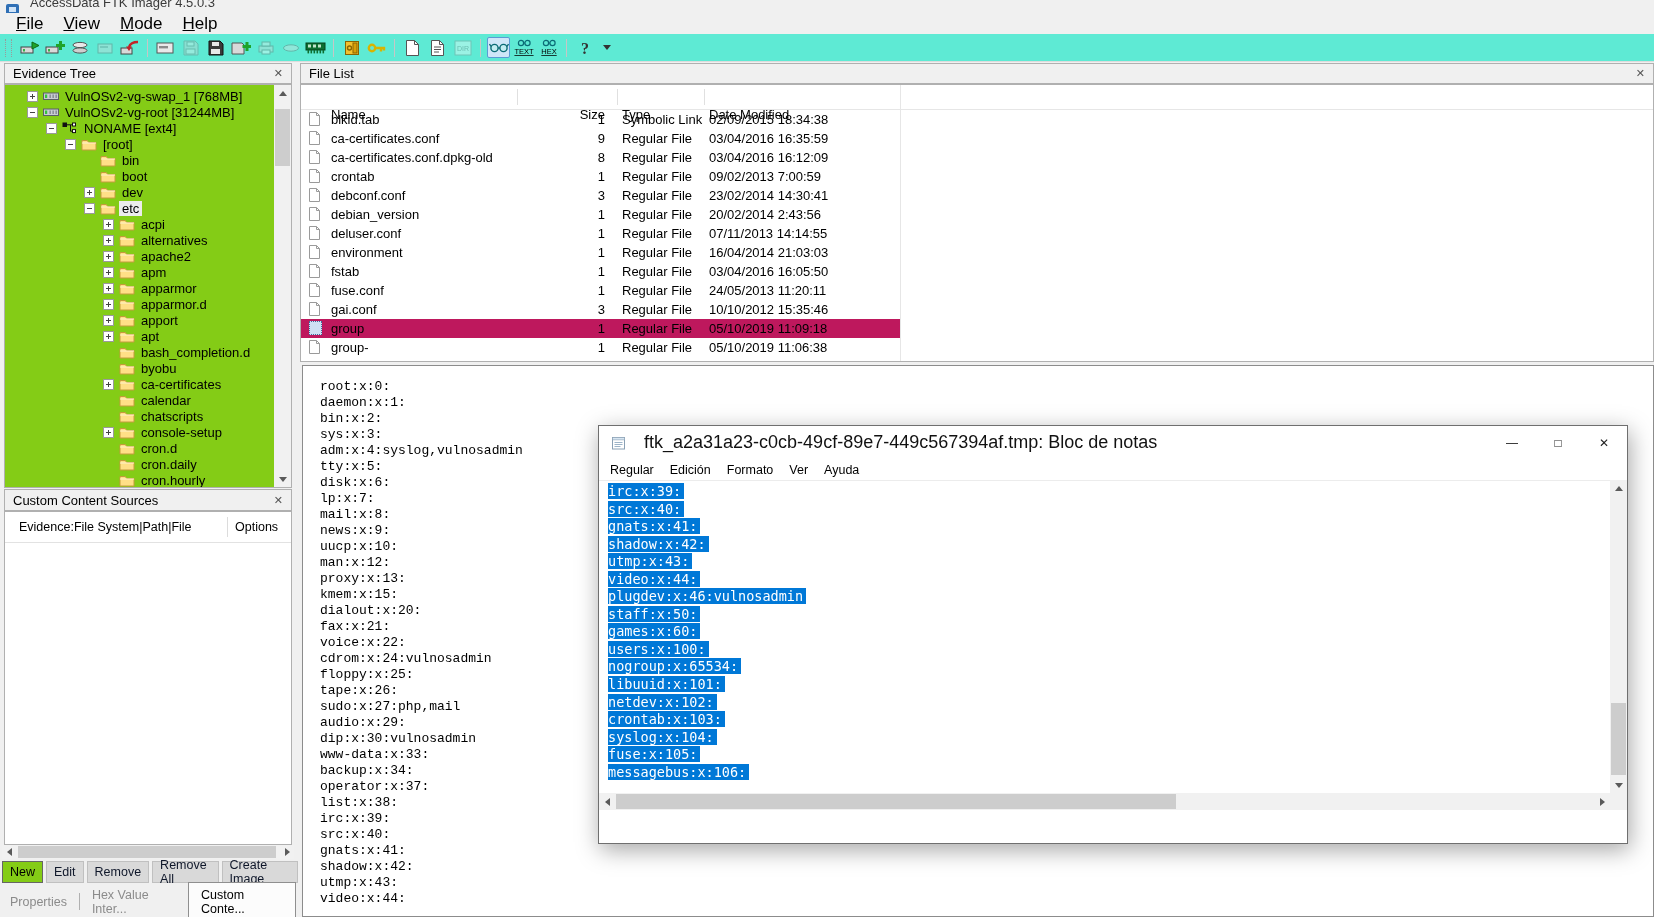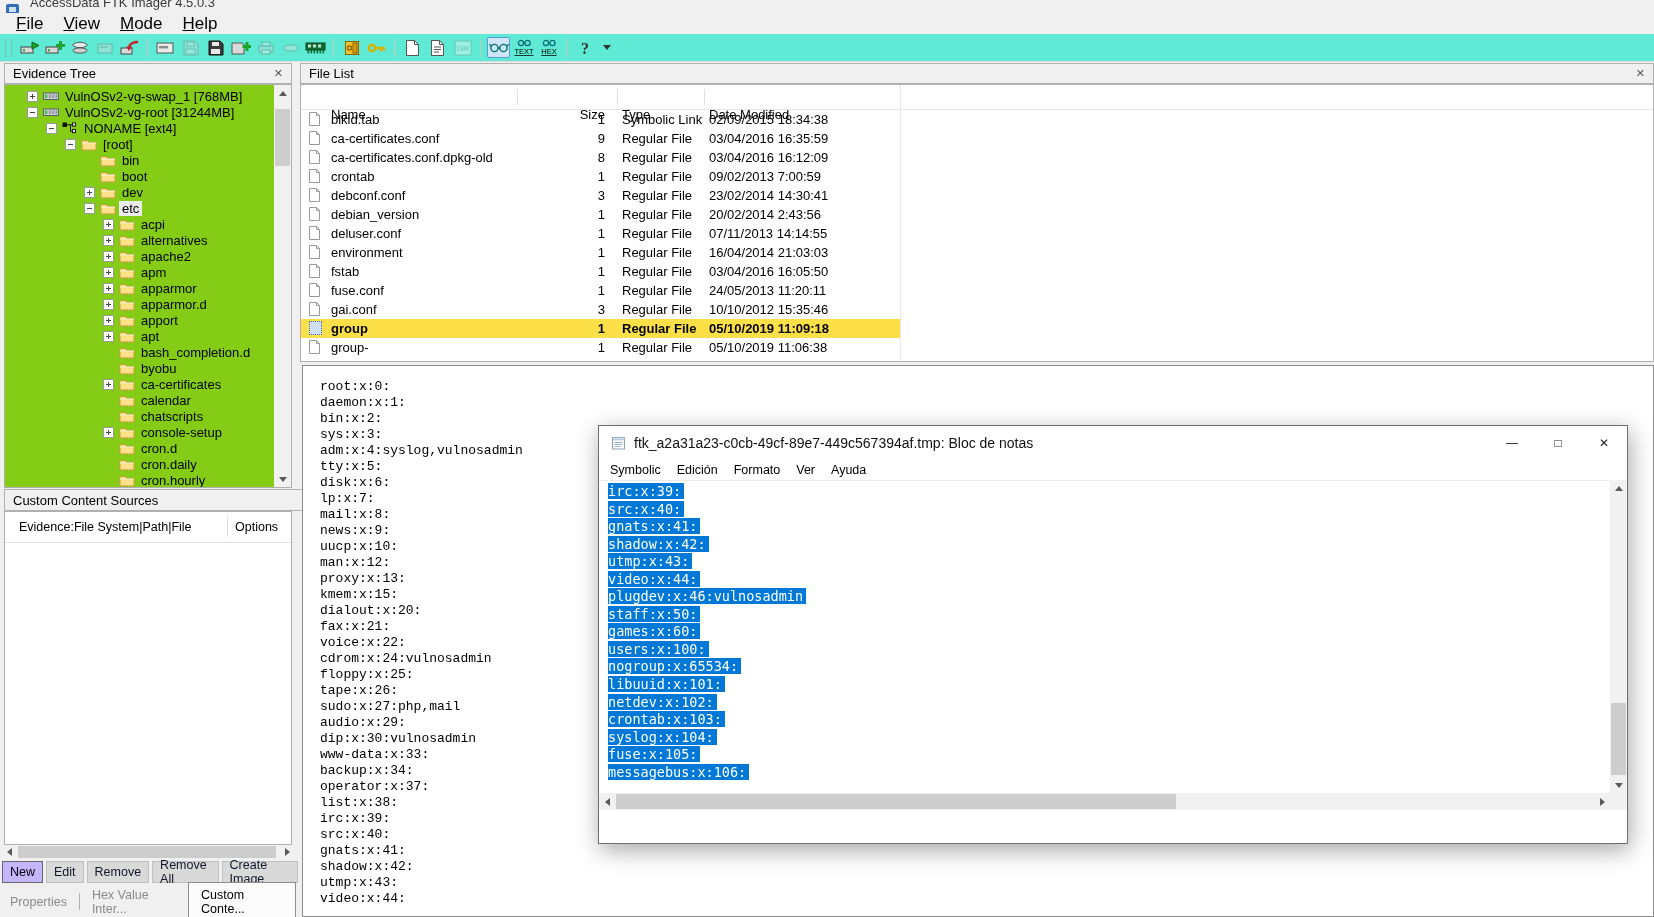--- a/index.html
+++ b/index.html
@@ -47,54 +47,54 @@
   .titem.sel .lbl{background:#ececec;}
   .vscroll{position:absolute;right:0;top:0;bottom:0;width:17px;background:#f1f1f1;}
   .sbtn{position:absolute;left:0;width:17px;height:16px;display:flex;align-items:center;justify-content:center;}
   .thumbv{position:absolute;left:1px;width:15px;background:#cdcdcd;}
   .tu{width:0;height:0;border-left:4px solid transparent;border-right:4px solid transparent;border-bottom:5px solid #5a5a5a;}
   .td{width:0;height:0;border-left:4px solid transparent;border-right:4px solid transparent;border-top:5px solid #5a5a5a;}
   .tl{width:0;height:0;border-top:4px solid transparent;border-bottom:4px solid transparent;border-right:5px solid #5a5a5a;}
   .tr{width:0;height:0;border-top:4px solid transparent;border-bottom:4px solid transparent;border-left:5px solid #5a5a5a;}
 
   
-  #ccs-head{left:4px;top:489px;width:324px;height:22px;}
+  #ccs-head{left:4px;top:489px;width:288px;height:22px;}
   #ccs-body{position:absolute;left:4px;top:511px;width:288px;height:334px;background:#fff;
             border:1px solid #b0b0b0;box-sizing:border-box;font-size:12.5px;}
   .ccs-cols{position:relative;height:30px;border-bottom:1px solid #e2e2e2;display:flex;align-items:center;}
   .ccs-col1{padding-left:14px;}
   .ccs-col2{position:absolute;left:230px;}
   .ccs-div{position:absolute;left:222px;top:5px;bottom:5px;width:1px;background:#dcdcdc;}
   #ccs-hscroll{position:absolute;left:2px;top:845px;width:292px;height:14px;background:#f1f1f1;}
   #ccs-hscroll .sbtn{height:14px;width:14px;top:0;}
   .thumbh{position:absolute;top:1px;height:12px;background:#cdcdcd;}
   #ccs-buttons{position:absolute;left:0;top:859px;width:296px;height:25px;display:flex;align-items:center;
                padding-left:2px;gap:3px;}
-  .btn{height:22px;padding:0 7px;font-size:12.5px;display:flex;align-items:center;background:#c4b5fd;
+  .btn{height:22px;padding:0 7px;font-size:12.5px;display:flex;align-items:center;background:#84cc16;
        border:1px solid #666;box-sizing:border-box;}
   .btn.dis{background:#d9d9d9;border-color:#c0c0c0;color:#0f172a;}
   #bottom-tabs{position:absolute;left:0;top:886px;width:296px;height:31px;display:flex;align-items:center;font-size:12.5px;}
   .btab{color:#8b8b8b;padding:5px 10px;}
   .btab-div{width:1px;height:17px;background:#b0b0b0;margin:0 2px;}
   .btab.active{color:#000;background:#fcfcfc;border:1px solid #8f8f8f;padding:5px 12px;}
 
   
   #flist-head{left:300px;top:63px;width:1354px;height:21px;}
   #flist-body{position:absolute;left:300px;top:84px;width:1354px;height:278px;background:#fff;
               border:1px solid #b0b0b0;box-sizing:border-box;overflow:hidden;}
   .fcols{position:relative;height:24px;font-size:13px;border-bottom:1px solid #e6e6e6;}
   .fc{position:absolute;top:22px;}
   .c-name{left:30px;}
   .c-size{left:222px;width:82px;text-align:right;}
   .c-type{left:321px;}
   .c-date{left:408px;}
   .fcol-div{position:absolute;top:4px;bottom:4px;width:1px;background:#e0e0e0;}
   .body-div{position:absolute;left:599px;top:0;bottom:0;width:1px;background:#e6e6e6;}
   .frow{position:relative;height:19px;font-size:13px;}
-  .frow.sel{background:#fde047;width:599px;font-weight:bold;}
+  .frow.sel{background:#be185d;width:599px;}
   .fcell{position:absolute;top:2px;white-space:nowrap;}
   .fico{position:absolute;left:8px;top:2px;width:13px;height:14px;}
   .fname{left:30px;}
   .fsize{left:222px;width:82px;text-align:right;}
   .ftype{left:321px;}
   .fdate{left:408px;}
   .sel-sq{display:none;width:11px;height:12px;border:1px dotted #41699c;background:#cfe0f3;}
   .frow.sel .sel-sq{display:inline-block;}
   .frow .sv-page{display:block;}
 
@@ -102,21 +102,21 @@
   #viewer{position:absolute;left:302px;top:365px;width:1352px;height:552px;background:#fff;
           border:1px solid #8c8c8c;box-sizing:border-box;overflow:hidden;}
   .vlines{padding:13px 0 0 17px;font-family:"Liberation Mono",monospace;font-size:13px;}
   .vline{height:16px;line-height:16px;white-space:pre;}
 
   
   #notepad{position:absolute;left:598px;top:425px;width:1030px;height:419px;background:#fff;
            border:1px solid #6f6f6f;box-shadow:2px 6px 22px rgba(0,0,0,.35);box-sizing:border-box;z-index:5;}
   .np-title{height:33px;position:relative;display:flex;align-items:center;}
   .np-ico{margin-left:12px;display:flex;}
-  .np-ttl{margin-left:8px;font-size:14px;color:#111;}
+  .np-ttl{margin-left:18px;font-size:18px;color:#111;}
   .np-controls{position:absolute;right:0;top:0;height:33px;display:flex;}
   .np-ctl{width:46px;height:33px;display:flex;align-items:center;justify-content:center;font-size:12px;color:#222;}
   .np-menu{height:21px;display:flex;align-items:center;padding-left:3px;}
   .np-mi{padding:0 8px;font-size:12.5px;}
   .np-text{position:absolute;left:0;top:54px;right:17px;bottom:50px;overflow:hidden;background:#fff;border-top:1px solid #ececec;}
   .nplines{padding:2px 0 0 9px;font-family:"DejaVu Sans Mono",monospace;font-size:13.5px;}
   .npline{height:17.55px;line-height:17.55px;white-space:pre;}
   .npsel{background:#0078d7;color:#fff;padding-right:3px;}
   .np-vscroll{position:absolute;right:0;top:54px;bottom:50px;width:17px;background:#f1f1f1;}
   .np-hscroll{position:absolute;left:0;right:17px;bottom:33px;height:17px;background:#f1f1f1;}
@@ -897,21 +897,21 @@
       </span>
       <span class="np-ttl">ftk_a2a31a23-c0cb-49cf-89e7-449c567394af.tmp: Bloc de notas</span>
       <span class="np-controls">
         <span class="np-ctl">—</span>
         <span class="np-ctl">□</span>
         <span class="np-ctl">✕</span>
       </span>
     </div>
     <div class="np-menu">
 
-    <span class="np-mi">Symbolic</span>
+    <span class="np-mi">Regular</span>
         <span class="np-mi">Edición</span>
         <span class="np-mi">Formato</span>
         <span class="np-mi">Ver</span>
         <span class="np-mi">Ayuda</span>
       </div>
     <div class="np-text">
       <div class="nplines">
 
       <div class="npline"><span class="npsel">irc:x:39:</span></div>
           <div class="npline"><span class="npsel">src:x:40:</span></div>

